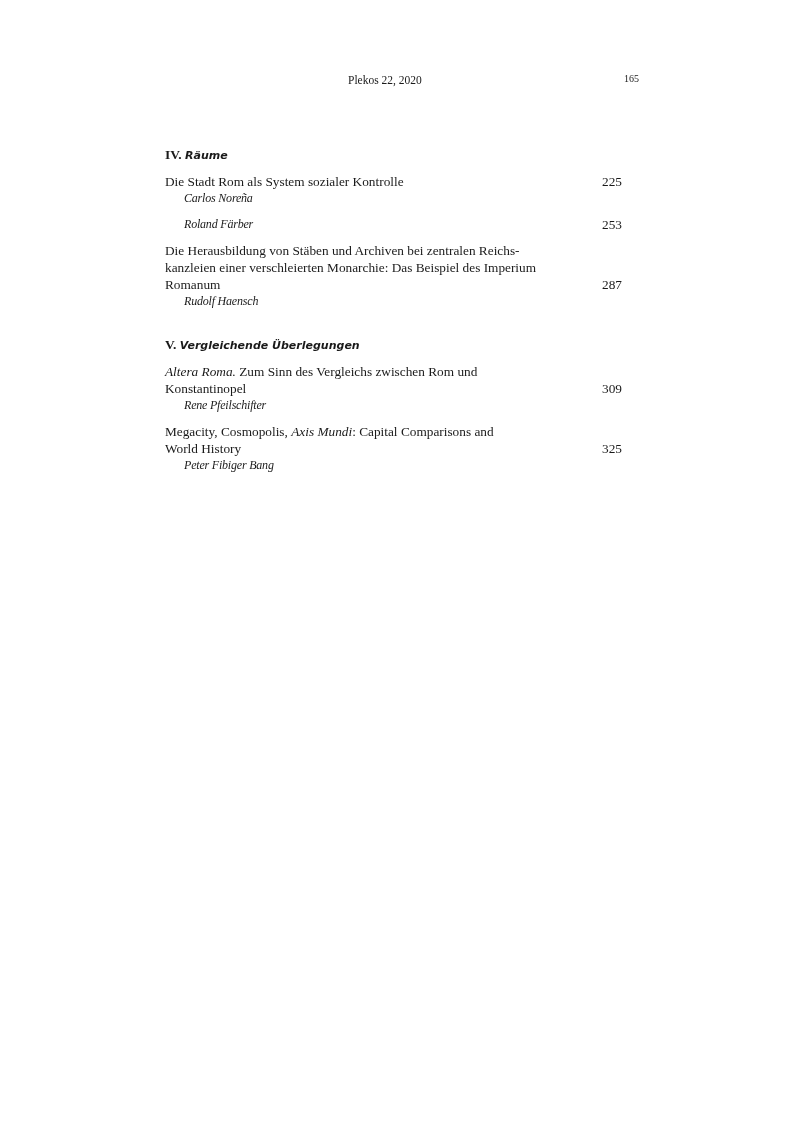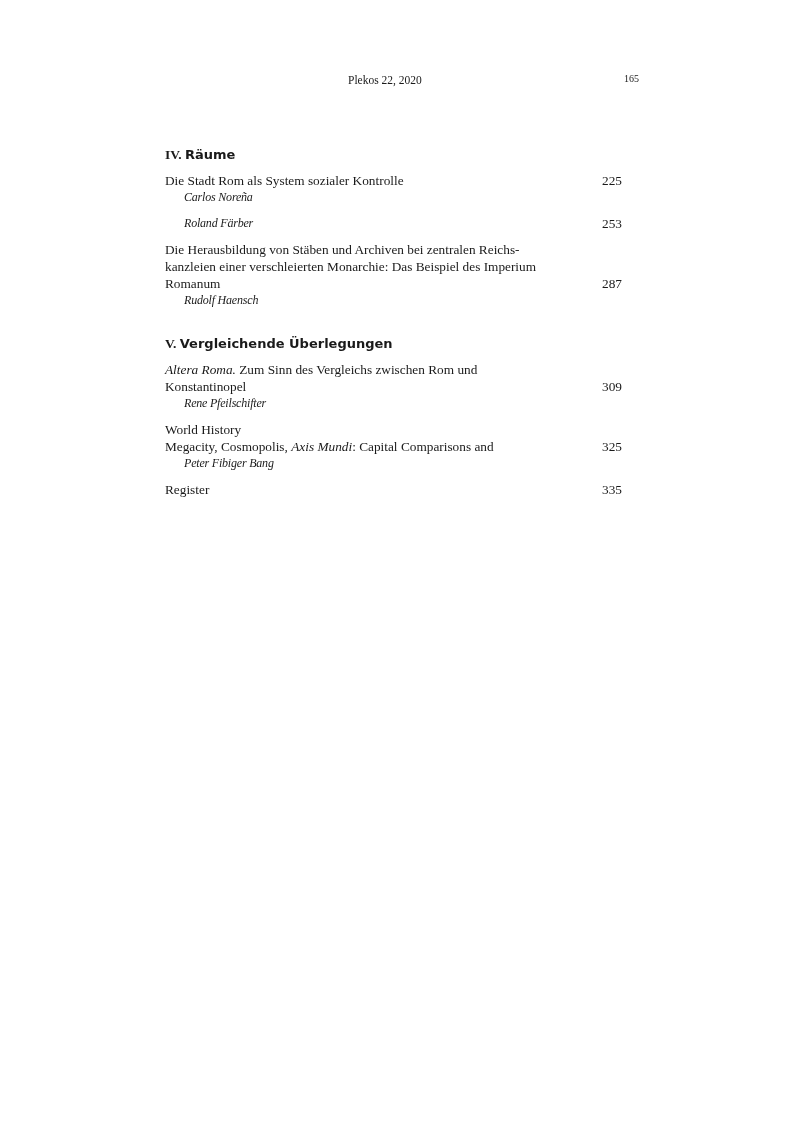--- a/index.html
+++ b/index.html
@@ -3,21 +3,21 @@
   <meta charset="utf-8">
   <style>
     html, body { margin: 0; padding: 0; background: #ffffff; }
     body { width: 799px; height: 1131px; position: relative; overflow: hidden;
            font-family: "Liberation Serif", "DejaVu Serif", serif; color: #1a1a1a; }
     .running-head { position: absolute; top: 74px; left: 0; width: 799px; font-size: 11.5px; }
     .running-head .journal { position: absolute; left: 348px; }
     .running-head .folio { position: absolute; left: 624px; top: -1px; font-size: 10px; }
     .toc { position: absolute; left: 165px; top: 146px; width: 457px; font-size: 13.3px; line-height: 17px; }
     .section-head { font-weight: bold; font-size: 13.5px; margin: 0 0 9px 0; }
-    .section-head .sec-title { font-family: "DejaVu Sans", sans-serif; font-size: 13px; }
+    .section-head .sec-title { font-style: italic; font-family: "DejaVu Sans", sans-serif; font-size: 11px; }
     .entry { position: relative; margin-bottom: 9px; }
     .entry .title { padding-right: 60px; }
     .entry .title i { font-style: italic; }
     .entry .author { font-style: italic; font-size: 12px; padding-left: 19px; letter-spacing: -0.2px; }
     .entry .page { position: absolute; right: 0; }
     .section-gap { height: 17px; }
   </style>
 </head>
 <body>
 
@@ -65,25 +65,21 @@
     <div class="title">
       <div><i>Altera Roma.</i><span> Zum Sinn des Vergleichs zwischen Rom und</span></div>
       <div>Konstantinopel</div>
     </div>
     <div class="author">Rene Pfeilschifter</div>
     <span class="page" style="top:17px">309</span>
   </div>
 
   <div class="entry">
     <div class="title">
+      <div><span>Megacity, Cosmopolis, </span><i>Axis Mundi</i><span>: Capital Comparisons and</span></div>
       <div>World History</div>
-      <div><span>Megacity, Cosmopolis, </span><i>Axis Mundi</i><span>: Capital Comparisons and</span></div>
     </div>
     <div class="author">Peter Fibiger Bang</div>
     <span class="page" style="top:17px">325</span>
   </div>
 
-  <div class="entry">
-    <div class="title">Register</div>
-    <span class="page" style="top:0">335</span>
-  </div>
 
 </div>
 
 </body></html>

